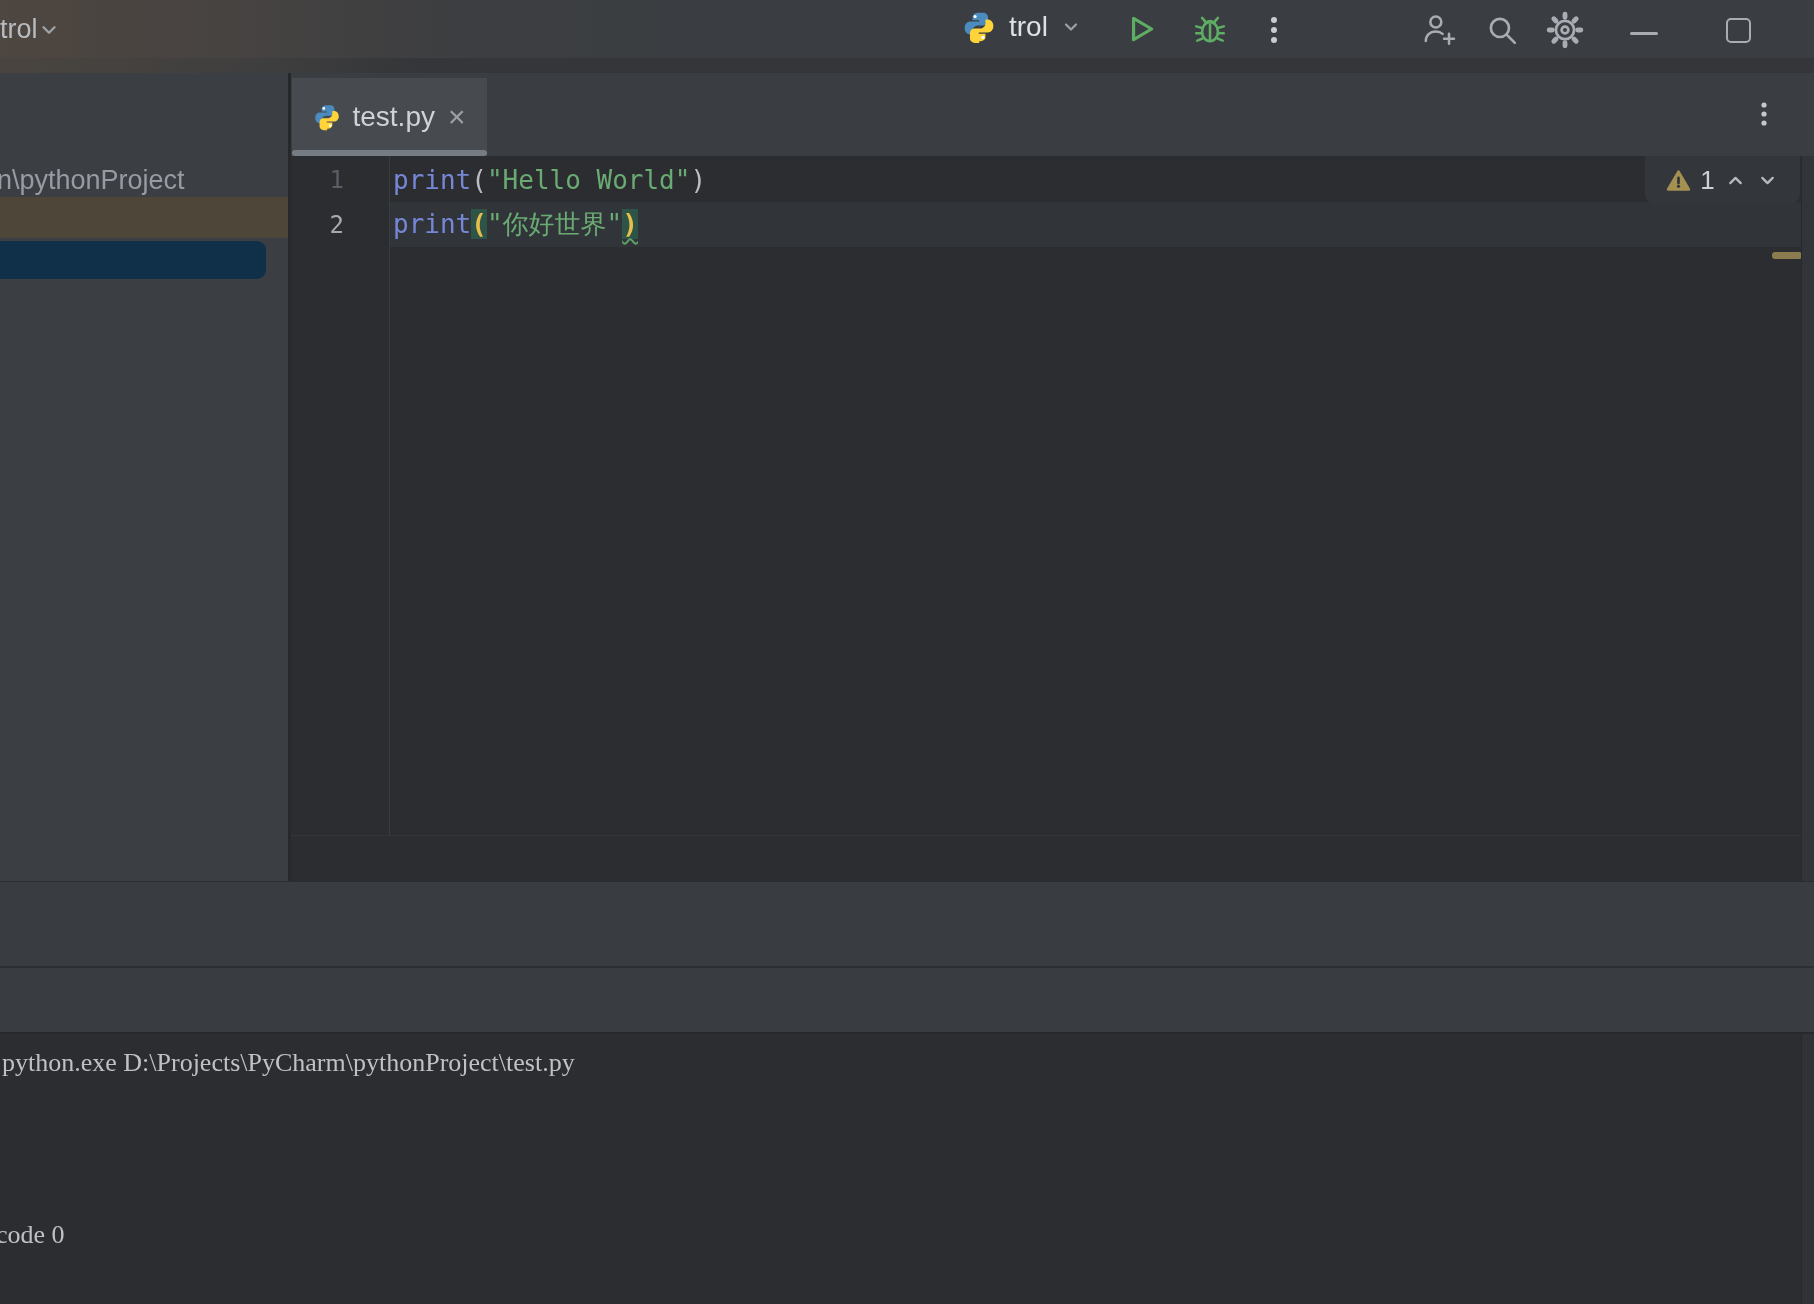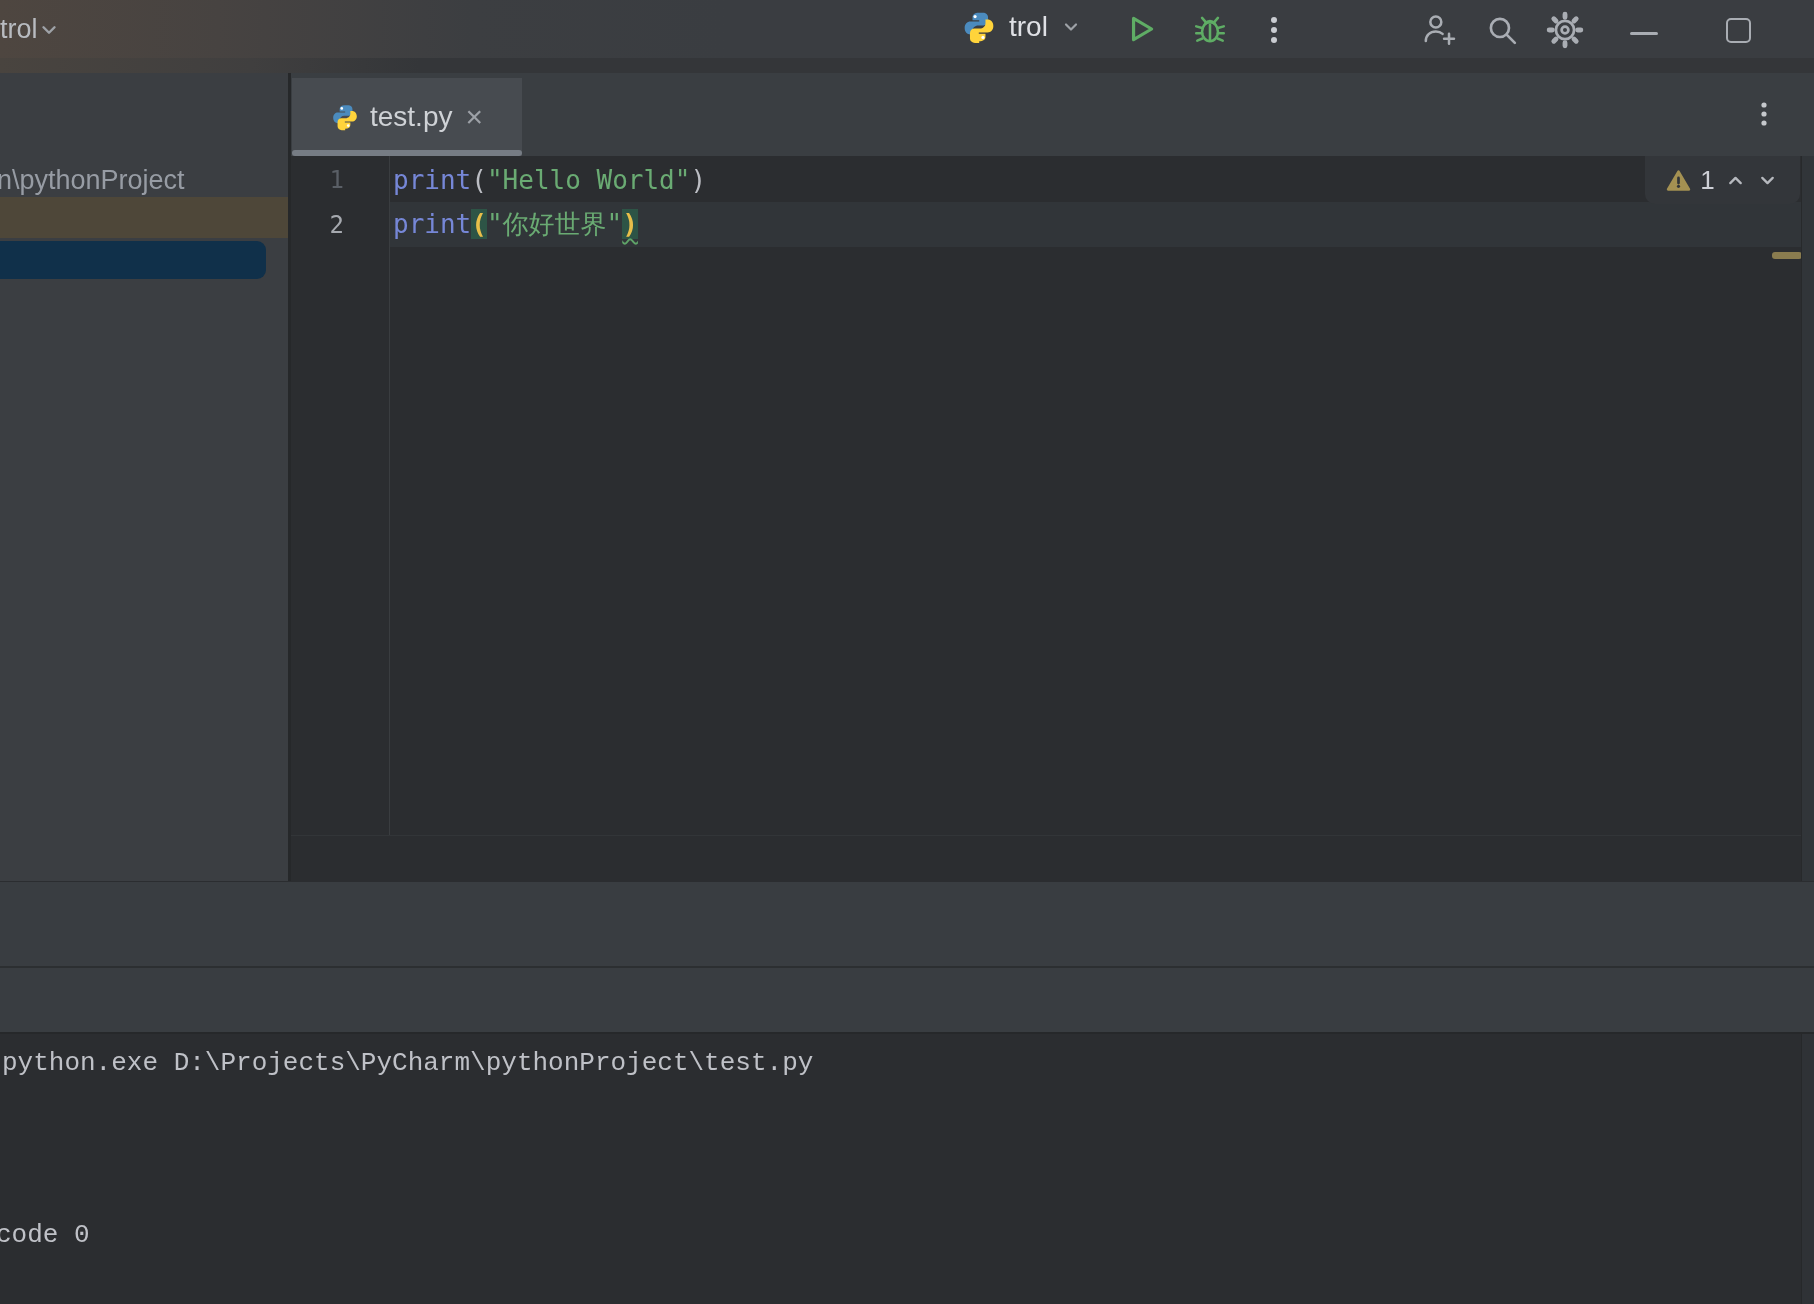--- a/index.html
+++ b/index.html
@@ -32,21 +32,21 @@
   
   .project-panel { position:absolute; left:0; top:73px; width:290px; height:808px; background:#3B3E42; overflow:hidden;padding-left:37px; }
   .project-path-item { position:absolute; left:-3px; top:92px; font-size:27px; color:#979CA4; white-space:nowrap; }
   .tree-hover-row { position:absolute; left:0; top:124px; width:290px; height:41px; background:#4E4739; }
   .tree-selected-row { position:absolute; left:0; top:168px; width:266px; height:38px; background:#10304A;
                        border-radius:0 9px 9px 0; }
   .panel-divider { position:absolute; left:288px; top:73px; width:3px; height:808px; background:#26282A; }
 
   
   .tabstrip { position:absolute; left:291px; top:73px; width:1523px; height:83px; background:#3A3E42; }
-  .tab { position:absolute; left:1px; top:5px; width:230px; height:78px; background:#474B50;
+  .tab { position:absolute; left:1px; top:5px; width:195px; height:78px; background:#474B50;
          display:flex; align-items:center; justify-content:center; gap:11px; }
   .tab-label { font-size:28px; color:#CFD2D6; }
   .tab-close { font-size:30px; color:#9DA1A7; line-height:1; margin-left:2px; }
   .tab-underline { position:absolute; left:0; bottom:0; width:100%; height:6px; background:#767C84; border-radius:3px; }
   .tabstrip-kebab { position:absolute; right:45px; top:28px; background:none; border:none; }
 
   
   .editor { position:absolute; left:291px; top:156px; width:1523px; height:725px; background:#2B2D30;
             font-family:"DejaVu Sans Mono", monospace; }
   .caret-line { position:absolute; left:99px; top:46px; right:12px; height:45px; background:#313539; }
@@ -75,21 +75,21 @@
 
   
   .run-panel { position:absolute; left:0; top:881px; width:1814px; height:153px; }
   .run-band1 { position:absolute; left:0; top:1px; width:1814px; height:84px; background:#393D41; }
   .run-sep   { position:absolute; left:0; top:85px; width:1814px; height:2px; background:#2C2F31; }
   .run-band2 { position:absolute; left:0; top:87px; width:1814px; height:64px; background:#393D41; }
   .run-border{ position:absolute; left:0; top:151px; width:1814px; height:2px; background:#26282A; }
 
   
   .console { position:absolute; left:0; top:1034px; width:1814px; height:270px; background:#2B2D30;
-             font-family:Liberation Mono, monospace; color:#BFC1C7; font-size:26px; }
+             font-family:Liberation Serif, serif; color:#BFC1C7; font-size:26px; }
   .console-line1 { position:absolute; left:2px; top:14px; white-space:pre; }
   .console-line2 { position:absolute; left:-4px; top:186px; white-space:pre; }
   .console-scroll-col { position:absolute; right:0; top:0; width:12px; height:270px; background:#2F3236; }
   .console-scroll-sep { position:absolute; right:12px; top:0; width:1px; height:270px; background:#26282A; }
 
   svg { display:block; }
 </style>
 </head>
 <body>
 

